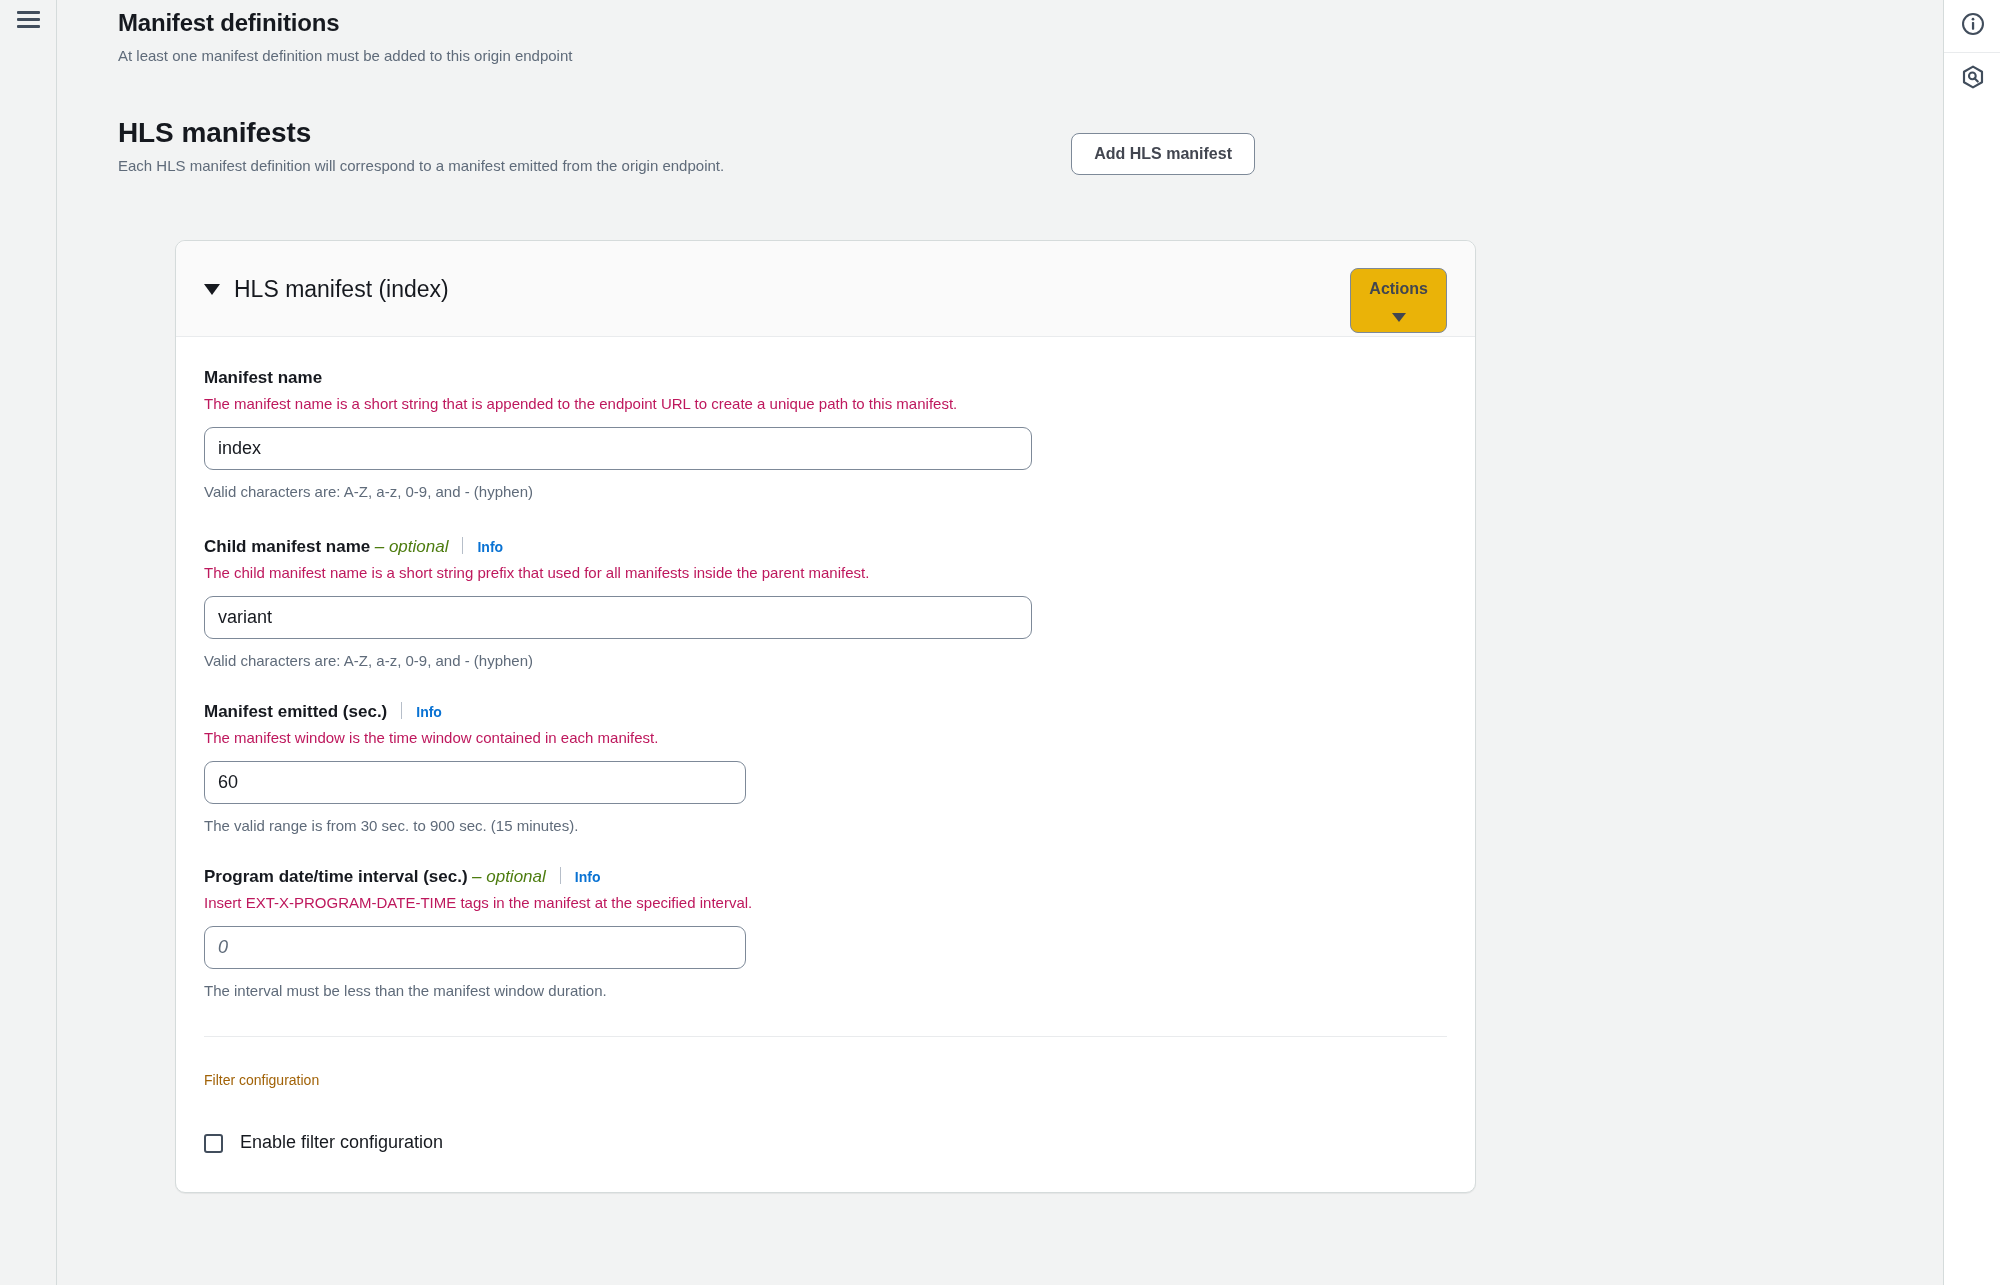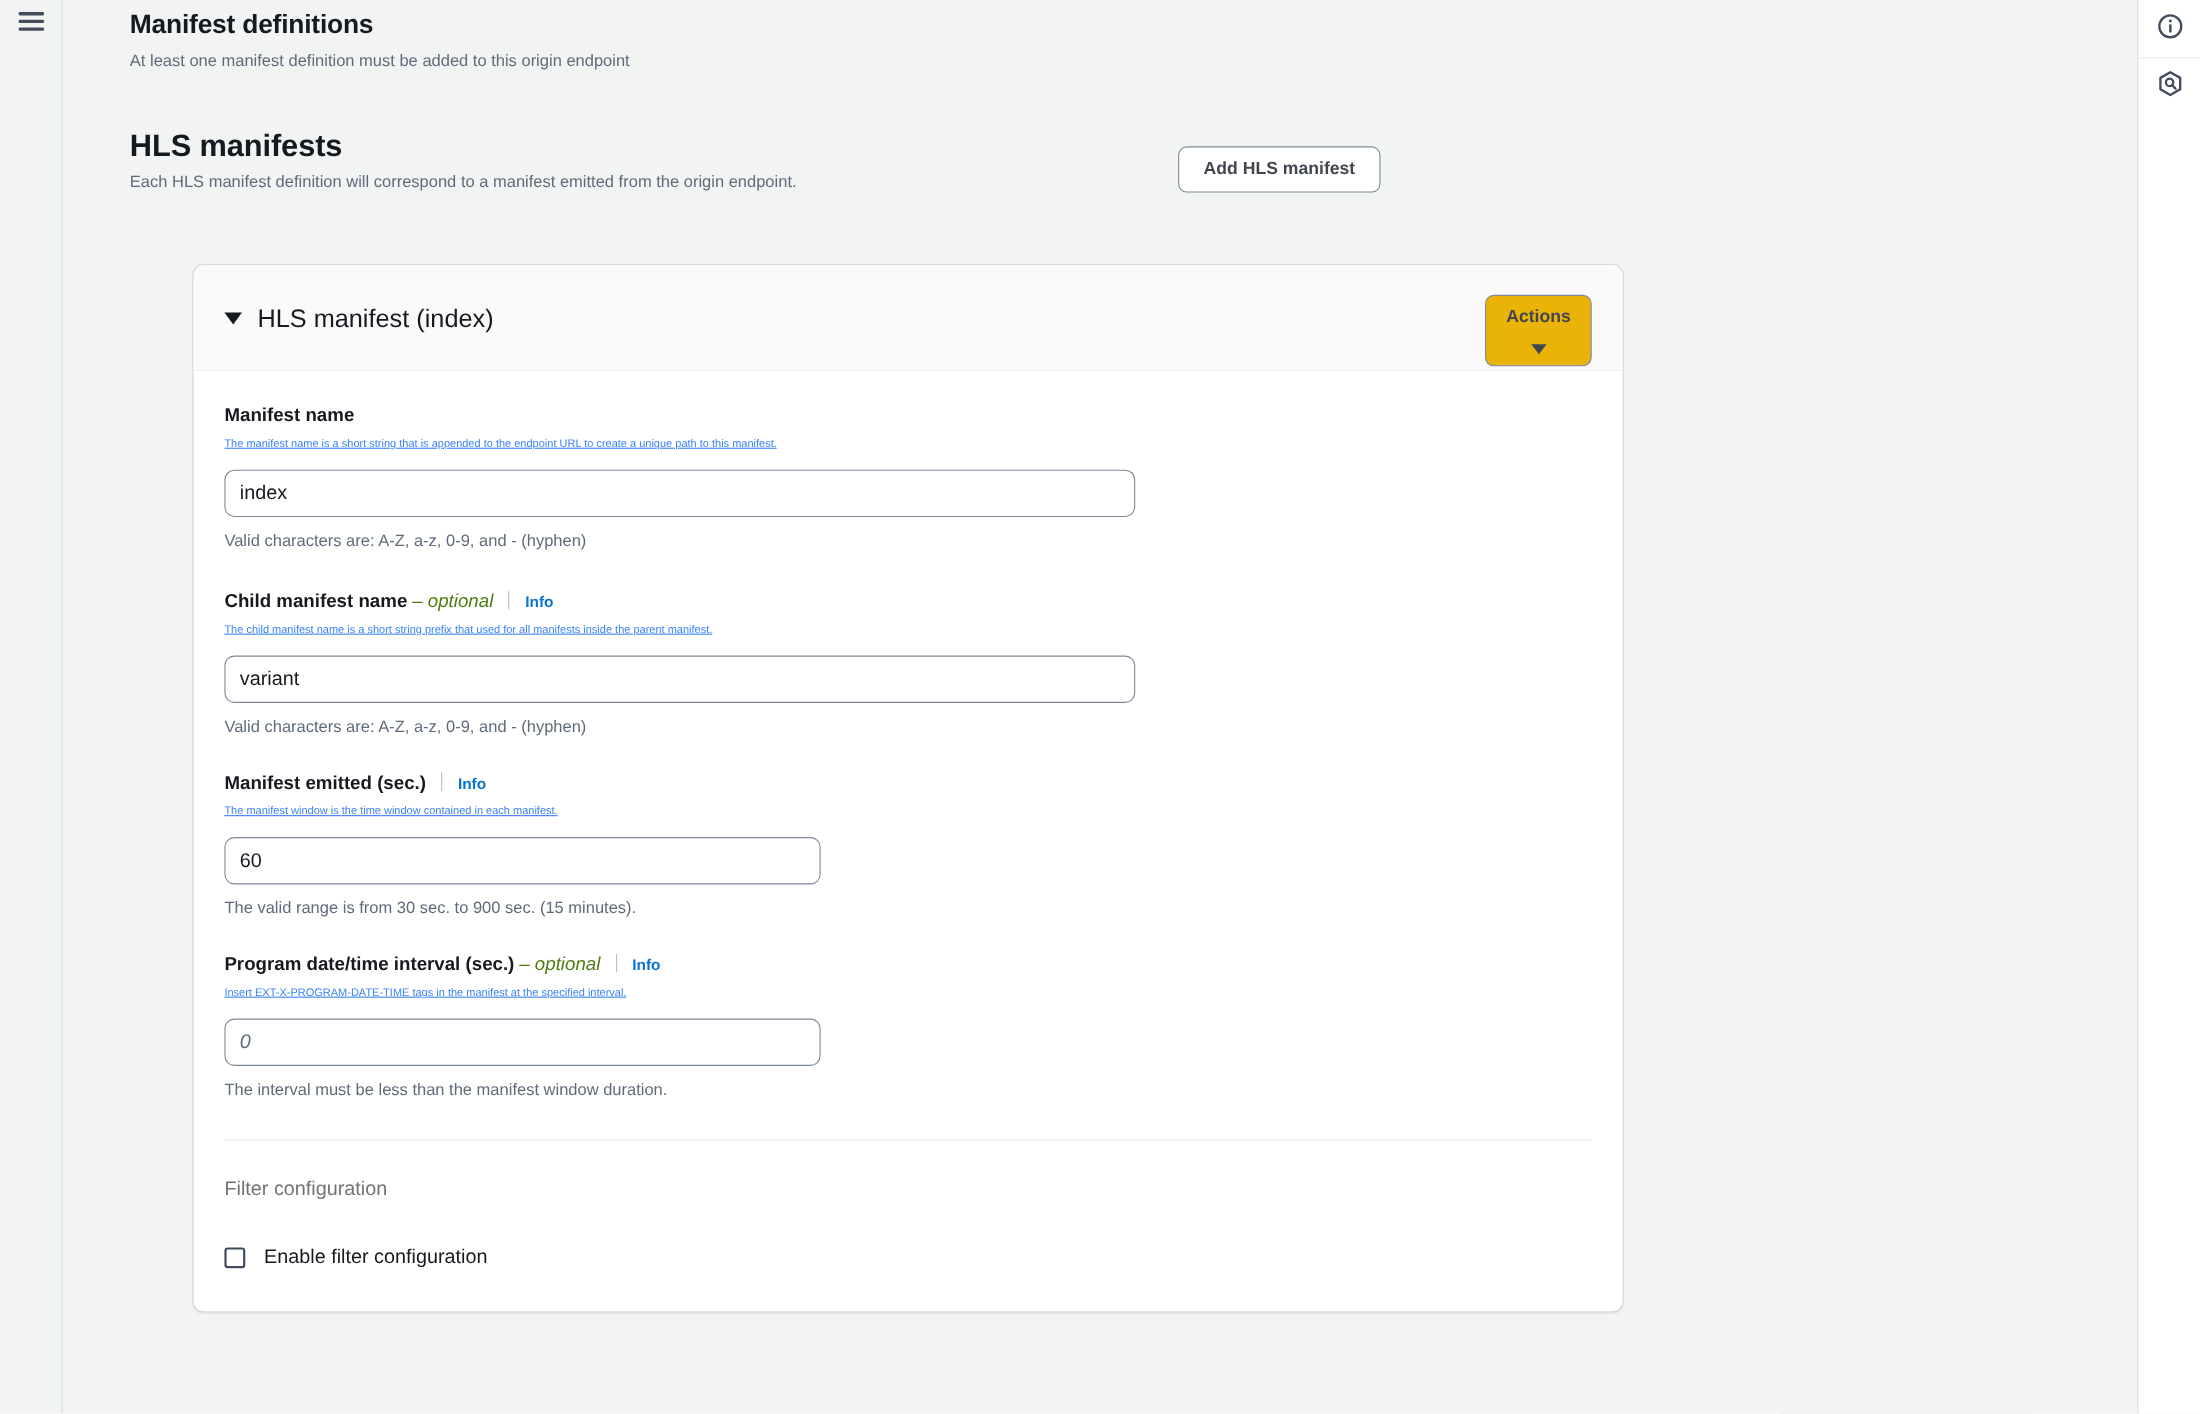--- a/index.html
+++ b/index.html
@@ -218,26 +218,25 @@
     top: 2px;
   }
   .info-link {
     font-size: 14px;
     font-weight: bold;
     color: #0972d3;
     cursor: pointer;
     line-height: 18px;
   }
   .field-desc {
-    font-size: 10px;
-    color: #3b82f6;
+    font-size: 15px;
+    color: #be185d;
     line-height: 22px;
     margin-top: 4px;
     max-width: 560px;
-    text-decoration: underline;
   }
   .field-desc.wide { max-width: none; }
 
   .text-input {
     display: block;
     margin-top: 12px;
     height: 43px;
     border: 1px solid #7d8998;
     border-radius: 9px;
     background: #ffffff;
@@ -265,22 +264,22 @@
   .spacer-32 { height: 32px; }
   .spacer-28 { height: 28px; }
 
   .divider {
     height: 1px;
     background: #e9ebed;
     margin: 34px 0 0 0;
   }
 
   .sub-section-title {
-    font-size: 18px;
-    color: #737373;
+    font-size: 14px;
+    color: #a16207;
     font-weight: normal;
     line-height: 26px;
     margin-top: 30px;
   }
 
   .checkbox-row {
     display: flex;
     align-items: flex-start;
     margin-top: 38px;
     cursor: pointer;

